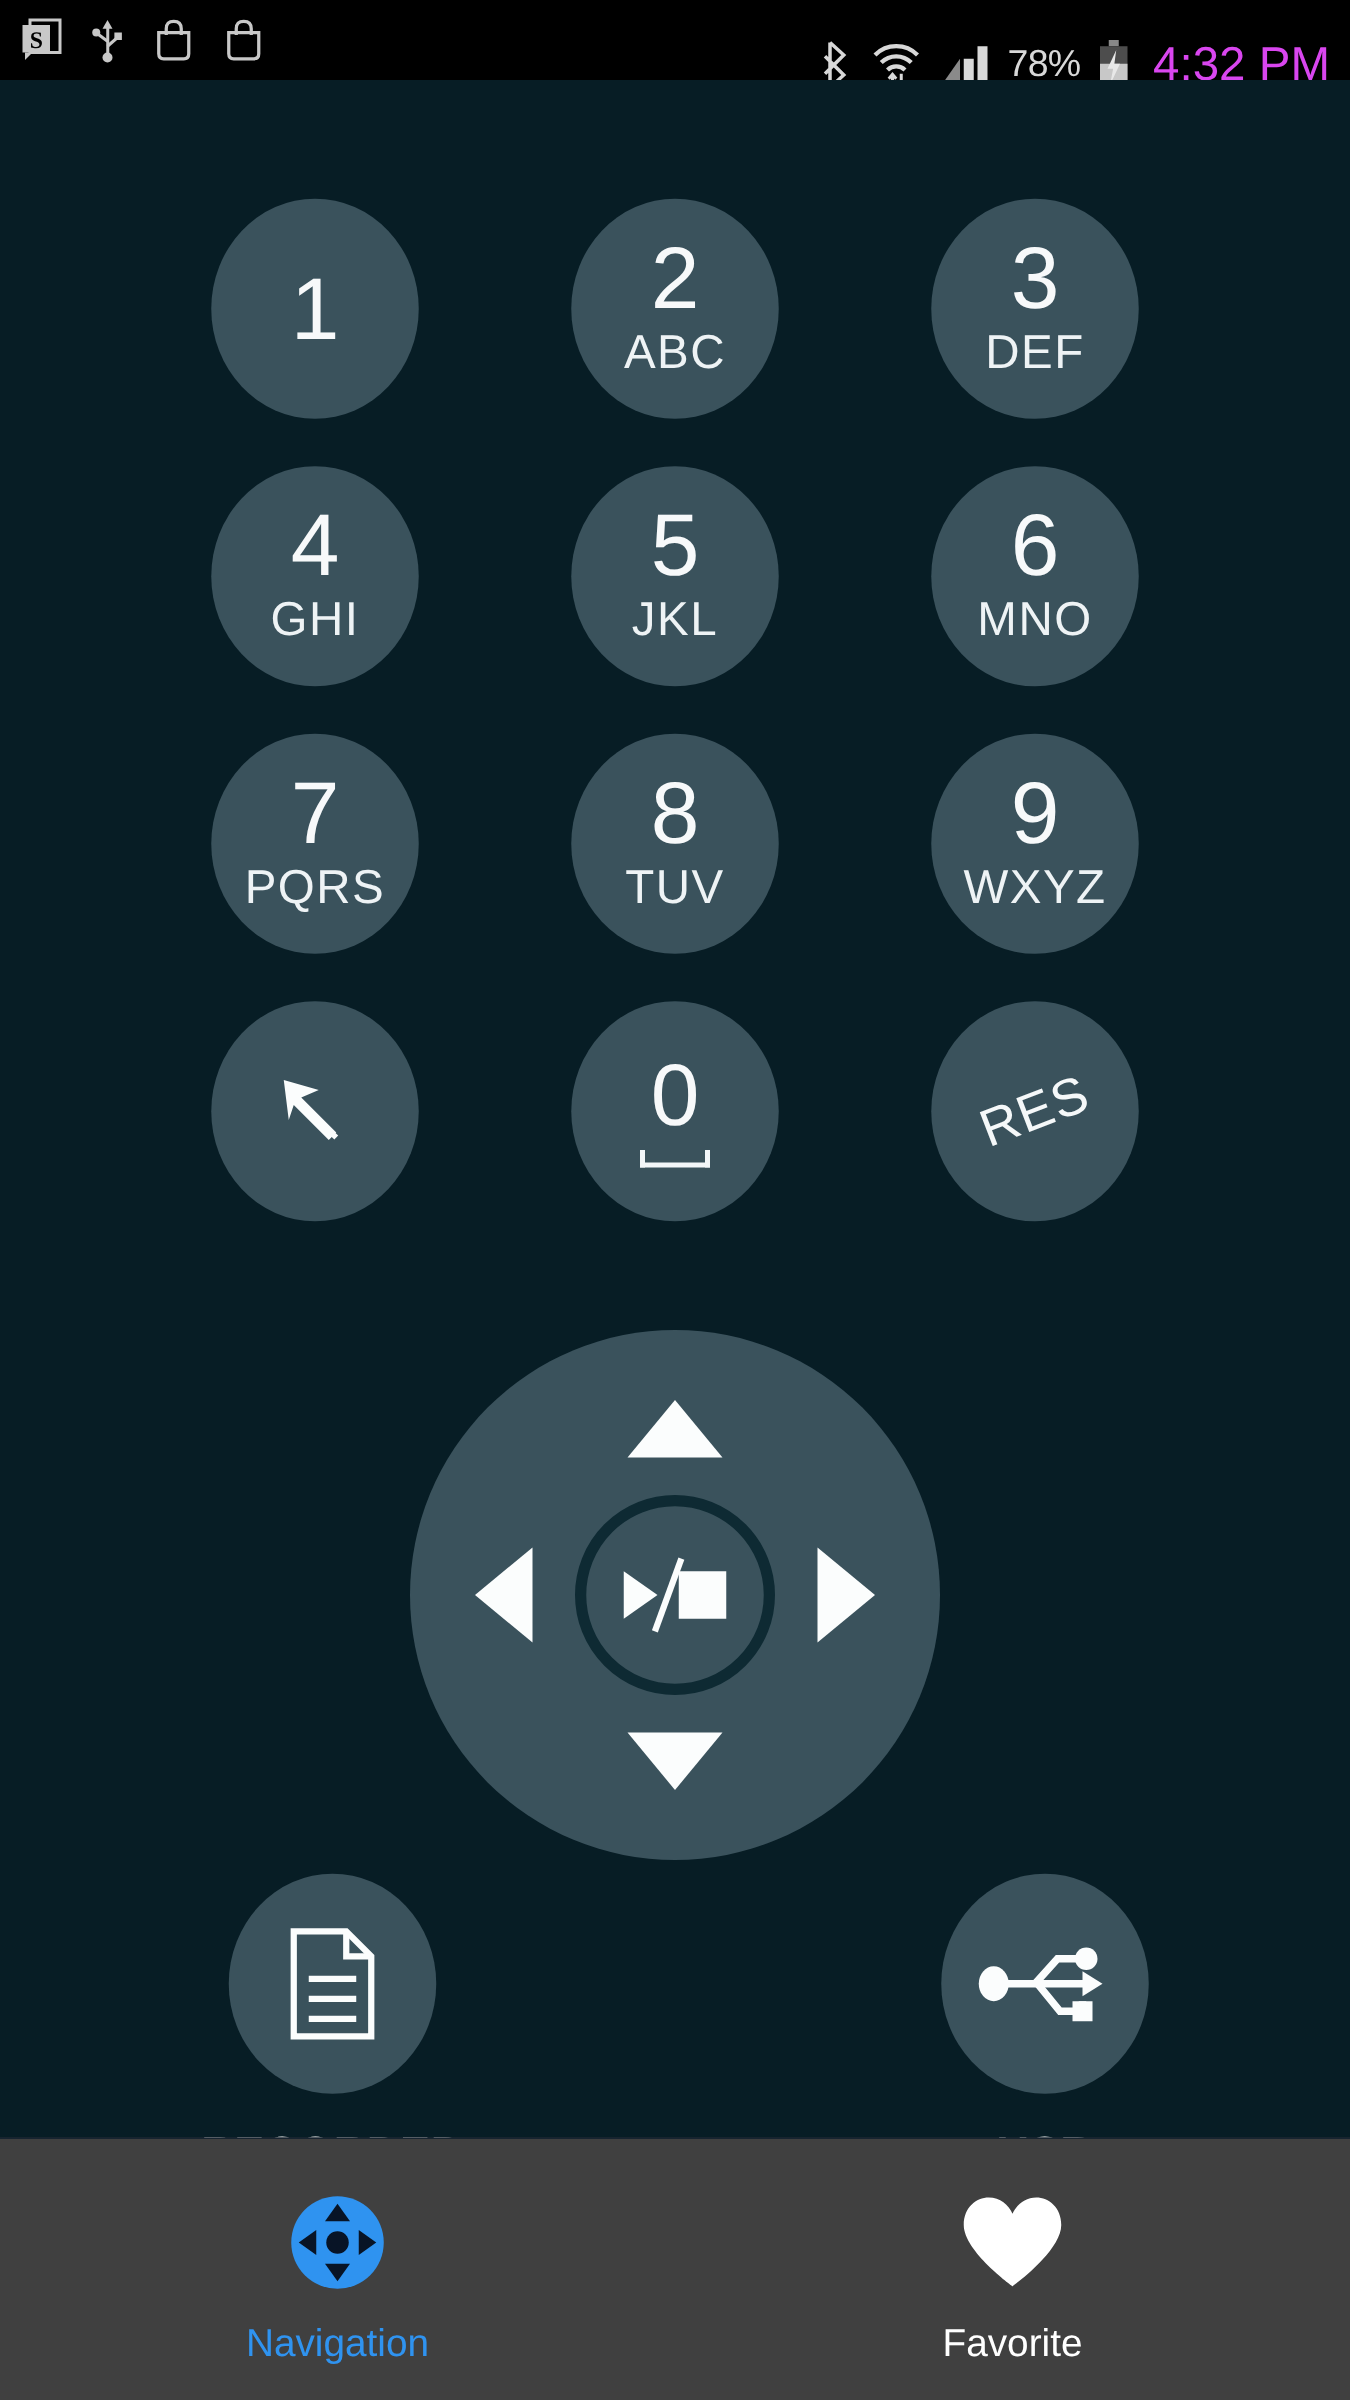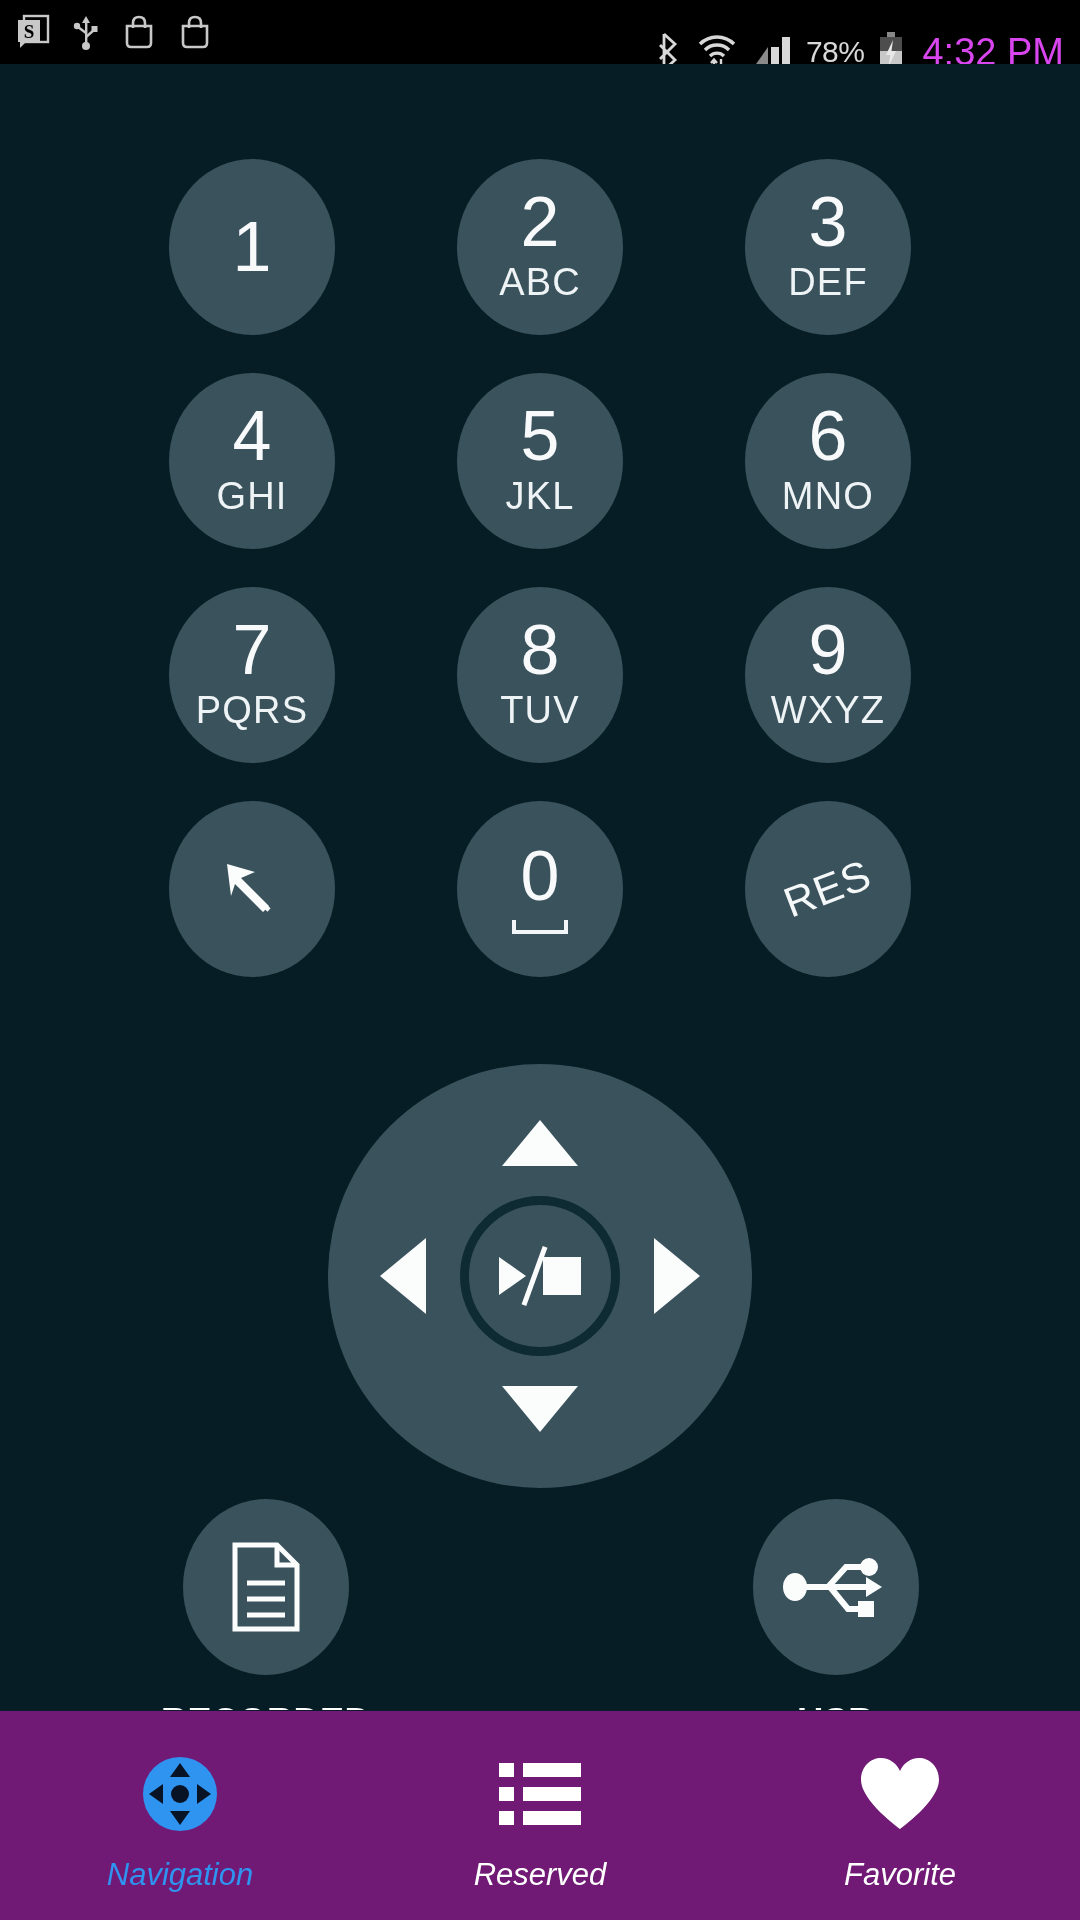--- a/index.html
+++ b/index.html
@@ -178,24 +178,23 @@
     font-size:36px;
     font-weight:bold;
     letter-spacing:0.5px;
     font-family:"Liberation Sans", sans-serif;
   }
 
   
   .navbar{
     position:absolute; bottom:0; left:0;
     width:1080px; height:210px;
-    background:#701a75;
+    background:#404040;
     display:flex;
     border-top:1px solid #0a1b2b;
-    font-style:italic;
   }
   .navitem{
     flex:1;
     display:flex; flex-direction:column;
     align-items:center; justify-content:center;
     gap:20px;
     cursor:pointer;
     padding-top:12px;
   }
   .navitem .nav-label{
@@ -392,33 +391,20 @@
         <path d="M40 71 L50 57 L30 57 Z" fill="#081426"></path>
         <path d="M9 40 L23 30 L23 50 Z" fill="#081426"></path>
         <path d="M71 40 L57 30 L57 50 Z" fill="#081426"></path>
       </svg>
     </span>
     <span class="nav-label">Navigation</span>
   </div>
 
 
 
-  <div class="navitem">
-    <span class="nav-ico">
-      <svg width="86" height="74" viewBox="0 0 86 74">
-        <rect x="2" y="6" width="15" height="14" fill="#ffffff"></rect>
-        <rect x="2" y="30" width="15" height="14" fill="#ffffff"></rect>
-        <rect x="2" y="54" width="15" height="14" fill="#ffffff"></rect>
-        <rect x="26" y="6" width="58" height="14" fill="#ffffff"></rect>
-        <rect x="26" y="30" width="58" height="14" fill="#ffffff"></rect>
-        <rect x="26" y="54" width="58" height="14" fill="#ffffff"></rect>
-      </svg>
-    </span>
-    <span class="nav-label">Reserved</span>
-  </div>
 
   <div class="navitem">
     <span class="nav-ico">
       <svg width="86" height="78" viewBox="0 0 86 78">
         <path d="M43 74 C43 74 4 46 4 25 C4 11 14 3 24 3 C33 3 40 9 43 16 C46 9 53 3 62 3 C72 3 82 11 82 25 C82 46 43 74 43 74 Z" fill="#ffffff"></path>
       </svg>
     </span>
     <span class="nav-label">Favorite</span>
   </div>
 

